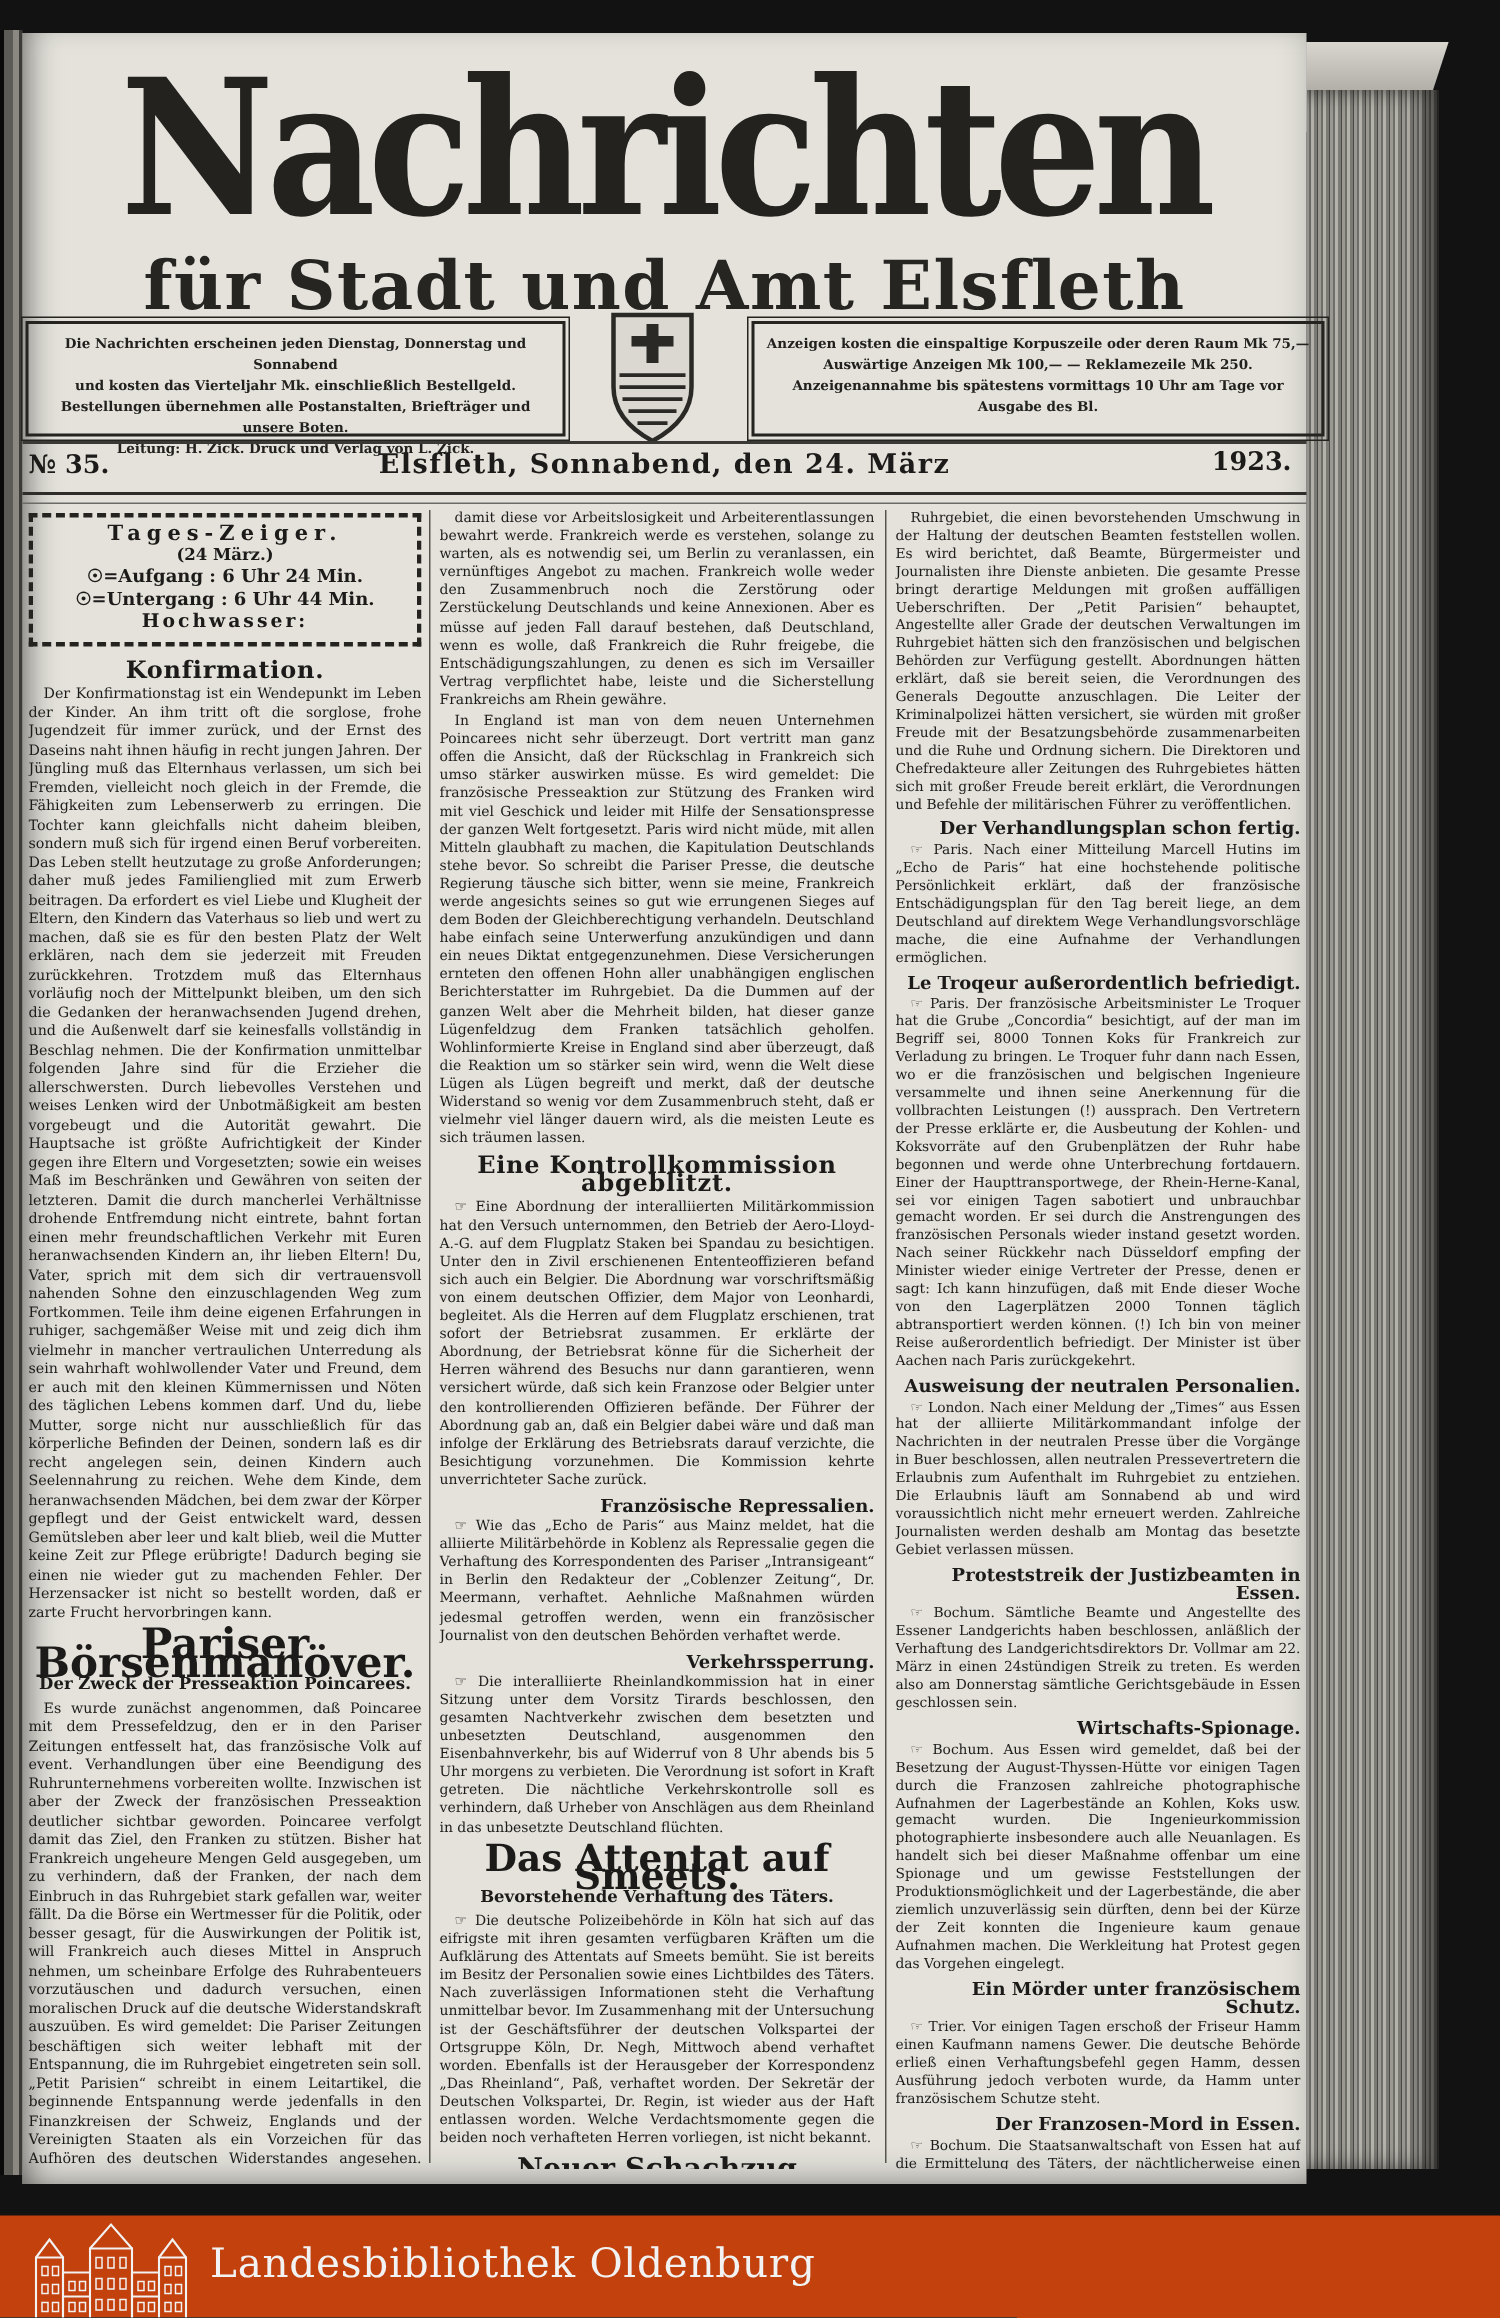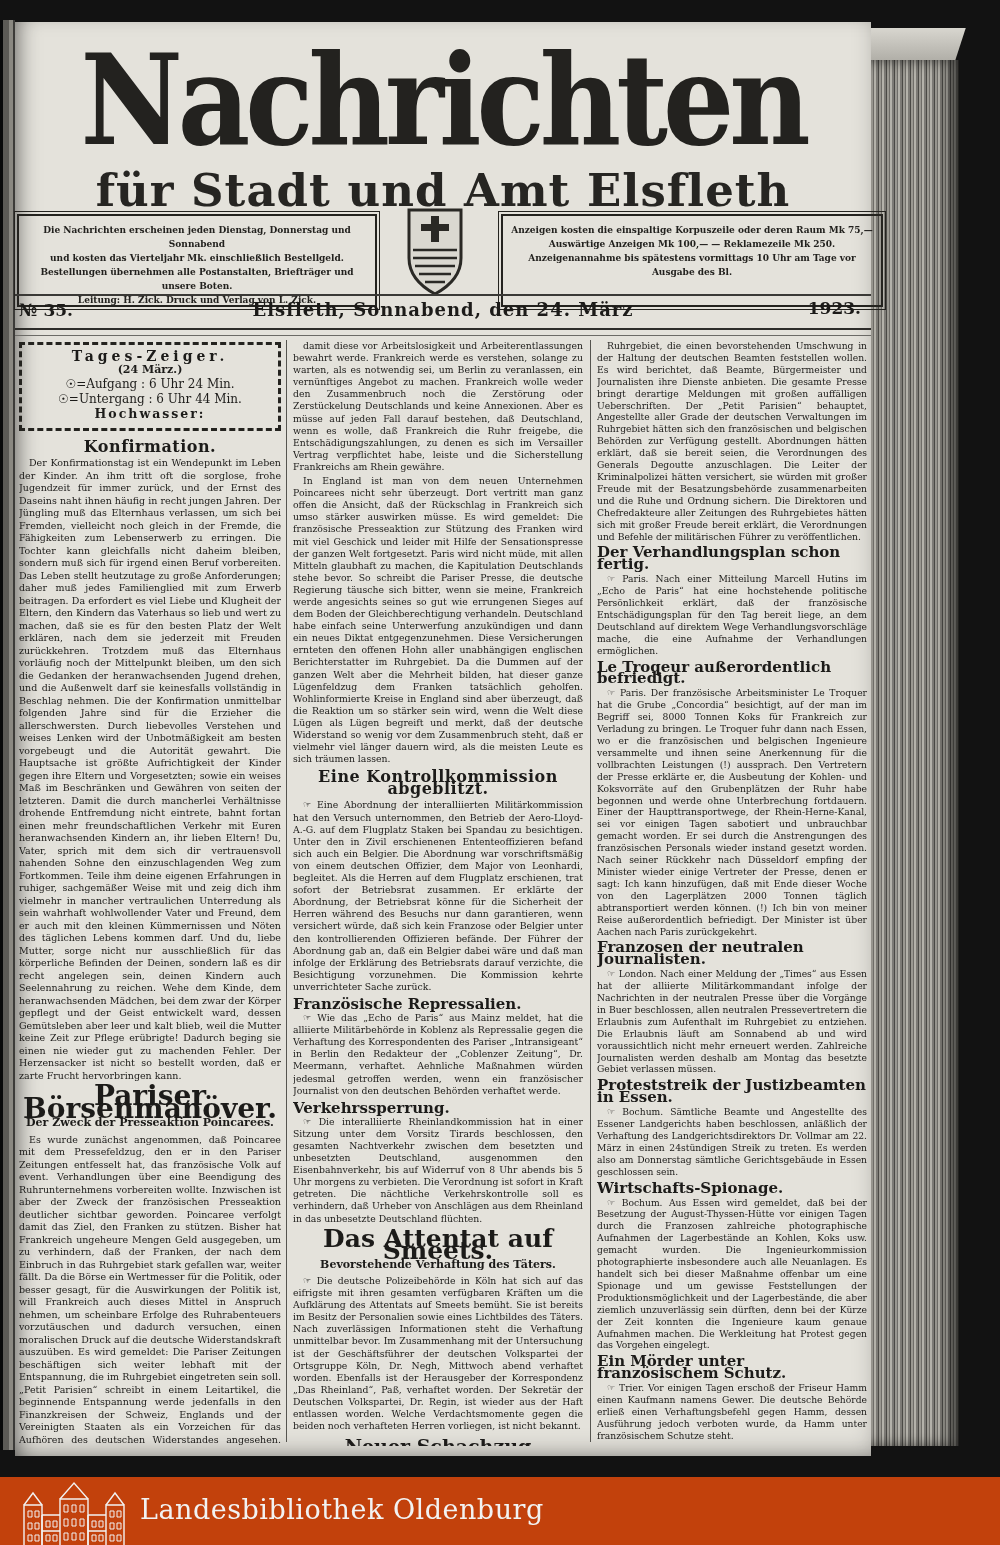--- a/index.html
+++ b/index.html
@@ -26,21 +26,21 @@
 
   
   .masthead-title{position:absolute;left:0;top:22px;width:100%;text-align:center;
      font-weight:bold;font-size:112px;line-height:1;letter-spacing:-5px;
      transform:scaleY(1.12);color:#23221f;}
   .masthead-sub{position:absolute;left:0;top:142px;width:100%;text-align:center;
      font-weight:bold;font-size:45px;letter-spacing:1px;color:#262522;}
 
   
   .infobox{position:absolute;border:2px solid #24231f;outline:1px solid #24231f;outline-offset:2px;
-     font-size:9px;font-weight:bold;text-align:center;line-height:14px;padding:7px 6px 16px 6px;color:#22211e;}
+     font-size:9px;font-weight:bold;text-align:center;line-height:14px;padding:7px 6px 0 6px;color:#22211e;}
   .infobox-left{left:2px;top:192px;width:344px;height:66px;}
   .infobox-right{left:486px;top:192px;width:366px;height:66px;}
   .arms{position:absolute;left:388px;top:184px;}
 
   
   .rule-thin{position:absolute;left:0;width:100%;height:2px;background:#3a3936;}
   .dateline{position:absolute;left:0;top:276px;width:100%;height:26px;font-weight:bold;}
   .dateline .no{position:absolute;left:4px;top:2px;font-size:17px;}
   .dateline .center{position:absolute;left:0;top:1px;width:100%;text-align:center;font-size:18px;letter-spacing:1px;}
   .dateline .year{position:absolute;right:10px;top:0;font-size:17px;}
@@ -52,28 +52,28 @@
   .col1{left:4px;width:262px;font-size:9.5px;line-height:12.5px;}
   .col2{left:278px;width:290px;font-size:9.3px;line-height:12.1px;}
   .col3{left:582px;width:270px;font-size:9.2px;line-height:11.9px;}
   .col p{margin:0 0 2px 0;text-indent:10px;}
   .colrule{position:absolute;top:318px;width:1px;height:1102px;background:#55544f;}
   .colrule.r1{left:271px;} .colrule.r2{left:575px;}
 
   .tz-box{border:3px dashed #24231f;padding:5px 4px 7px 4px;margin:2px 0 10px 0;text-align:center;}
   .tz-title{font-size:14px;font-weight:bold;letter-spacing:4px;}
   .tz-date{font-size:11px;font-weight:bold;margin-top:1px;}
-  .tz-line{font-size:12px;font-weight:normal;margin-top:2px;}
+  .tz-line{font-size:12px;font-weight:bold;margin-top:2px;}
   .tz-hw{font-size:12.5px;font-weight:bold;letter-spacing:2px;margin-top:3px;}
 
   .h-md{font-size:16px;font-weight:bold;text-align:center;margin:6px 0 4px 0;letter-spacing:.5px;}
   .h-lg{font-size:28px;font-weight:bold;text-align:center;margin:8px 0 2px 0;}
   .h-xl{font-size:25px;font-weight:bold;text-align:center;margin:8px 0 2px 0;}
   .h-sub{font-size:11px;font-weight:bold;text-align:center;margin:0 0 4px 0;}
-  .h-sm{font-size:15px;font-weight:bold;text-align:left;margin:5px 0 2px 0;}
+  .h-sm{font-size:12px;font-weight:bold;text-align:right;margin:5px 0 2px 0;}
 </style>
 </head>
 <body>
 
 <div class="scene">
 
   <div class="gutter"></div>
   <div class="fore-edge-top"></div>
   <div class="fore-edge"></div>
 
@@ -146,21 +146,21 @@
       <div class="h-lg" style="font-size:19px">Neuer Schachzug Poincarees.</div>
 
     </div>
 
     <div class="col col3">
       <p>Ruhrgebiet, die einen bevorstehenden Umschwung in der Haltung der deutschen Beamten feststellen wollen. Es wird berichtet, daß Beamte, Bürgermeister und Journalisten ihre Dienste anbieten. Die gesamte Presse bringt derartige Meldungen mit großen auffälligen Ueberschriften. Der „Petit Parisien“ behauptet, Angestellte aller Grade der deutschen Verwaltungen im Ruhrgebiet hätten sich den französischen und belgischen Behörden zur Verfügung gestellt. Abordnungen hätten erklärt, daß sie bereit seien, die Verordnungen des Generals Degoutte anzuschlagen. Die Leiter der Kriminalpolizei hätten versichert, sie würden mit großer Freude mit der Besatzungsbehörde zusammenarbeiten und die Ruhe und Ordnung sichern. Die Direktoren und Chefredakteure aller Zeitungen des Ruhrgebietes hätten sich mit großer Freude bereit erklärt, die Verordnungen und Befehle der militärischen Führer zu veröffentlichen.</p>
       <div class="h-sm">Der Verhandlungsplan schon fertig.</div>
       <p>☞ Paris. Nach einer Mitteilung Marcell Hutins im „Echo de Paris“ hat eine hochstehende politische Persönlichkeit erklärt, daß der französische Entschädigungsplan für den Tag bereit liege, an dem Deutschland auf direktem Wege Verhandlungsvorschläge mache, die eine Aufnahme der Verhandlungen ermöglichen.</p>
       <div class="h-sm">Le Troqeur außerordentlich befriedigt.</div>
       <p>☞ Paris. Der französische Arbeitsminister Le Troquer hat die Grube „Concordia“ besichtigt, auf der man im Begriff sei, 8000 Tonnen Koks für Frankreich zur Verladung zu bringen. Le Troquer fuhr dann nach Essen, wo er die französischen und belgischen Ingenieure versammelte und ihnen seine Anerkennung für die vollbrachten Leistungen (!) aussprach. Den Vertretern der Presse erklärte er, die Ausbeutung der Kohlen- und Koksvorräte auf den Grubenplätzen der Ruhr habe begonnen und werde ohne Unterbrechung fortdauern. Einer der Haupttransportwege, der Rhein-Herne-Kanal, sei vor einigen Tagen sabotiert und unbrauchbar gemacht worden. Er sei durch die Anstrengungen des französischen Personals wieder instand gesetzt worden. Nach seiner Rückkehr nach Düsseldorf empfing der Minister wieder einige Vertreter der Presse, denen er sagt: Ich kann hinzufügen, daß mit Ende dieser Woche von den Lagerplätzen 2000 Tonnen täglich abtransportiert werden können. (!) Ich bin von meiner Reise außerordentlich befriedigt. Der Minister ist über Aachen nach Paris zurückgekehrt.</p>
-      <div class="h-sm">Franzosen der neutralen Journalisten.</div>
+      <div class="h-sm">Ausweisung der neutralen Personalien.</div>
       <p>☞ London. Nach einer Meldung der „Times“ aus Essen hat der alliierte Militärkommandant infolge der Nachrichten in der neutralen Presse über die Vorgänge in Buer beschlossen, allen neutralen Pressevertretern die Erlaubnis zum Aufenthalt im Ruhrgebiet zu entziehen. Die Erlaubnis läuft am Sonnabend ab und wird voraussichtlich nicht mehr erneuert werden. Zahlreiche Journalisten werden deshalb am Montag das besetzte Gebiet verlassen müssen.</p>
       <div class="h-sm">Proteststreik der Justizbeamten in Essen.</div>
       <p>☞ Bochum. Sämtliche Beamte und Angestellte des Essener Landgerichts haben beschlossen, anläßlich der Verhaftung des Landgerichtsdirektors Dr. Vollmar am 22. März in einen 24stündigen Streik zu treten. Es werden also am Donnerstag sämtliche Gerichtsgebäude in Essen geschlossen sein.</p>
       <div class="h-sm">Wirtschafts-Spionage.</div>
       <p>☞ Bochum. Aus Essen wird gemeldet, daß bei der Besetzung der August-Thyssen-Hütte vor einigen Tagen durch die Franzosen zahlreiche photographische Aufnahmen der Lagerbestände an Kohlen, Koks usw. gemacht wurden. Die Ingenieurkommission photographierte insbesondere auch alle Neuanlagen. Es handelt sich bei dieser Maßnahme offenbar um eine Spionage und um gewisse Feststellungen der Produktionsmöglichkeit und der Lagerbestände, die aber ziemlich unzuverlässig sein dürften, denn bei der Kürze der Zeit konnten die Ingenieure kaum genaue Aufnahmen machen. Die Werkleitung hat Protest gegen das Vorgehen eingelegt.</p>
       <div class="h-sm">Ein Mörder unter französischem Schutz.</div>
       <p>☞ Trier. Vor einigen Tagen erschoß der Friseur Hamm einen Kaufmann namens Gewer. Die deutsche Behörde erließ einen Verhaftungsbefehl gegen Hamm, dessen Ausführung jedoch verboten wurde, da Hamm unter französischem Schutze steht.</p>
       <div class="h-sm">Der Franzosen-Mord in Essen.</div>
       <p>☞ Bochum. Die Staatsanwaltschaft von Essen hat auf die Ermittelung des Täters, der nächtlicherweise einen Franzosen, der als Heizer im Kellerraum des Bahnhofes beschäftigt war, durch ein Fenster hindurch erschossen haben soll, eine Million Mark ausgesetzt.</p>
 

